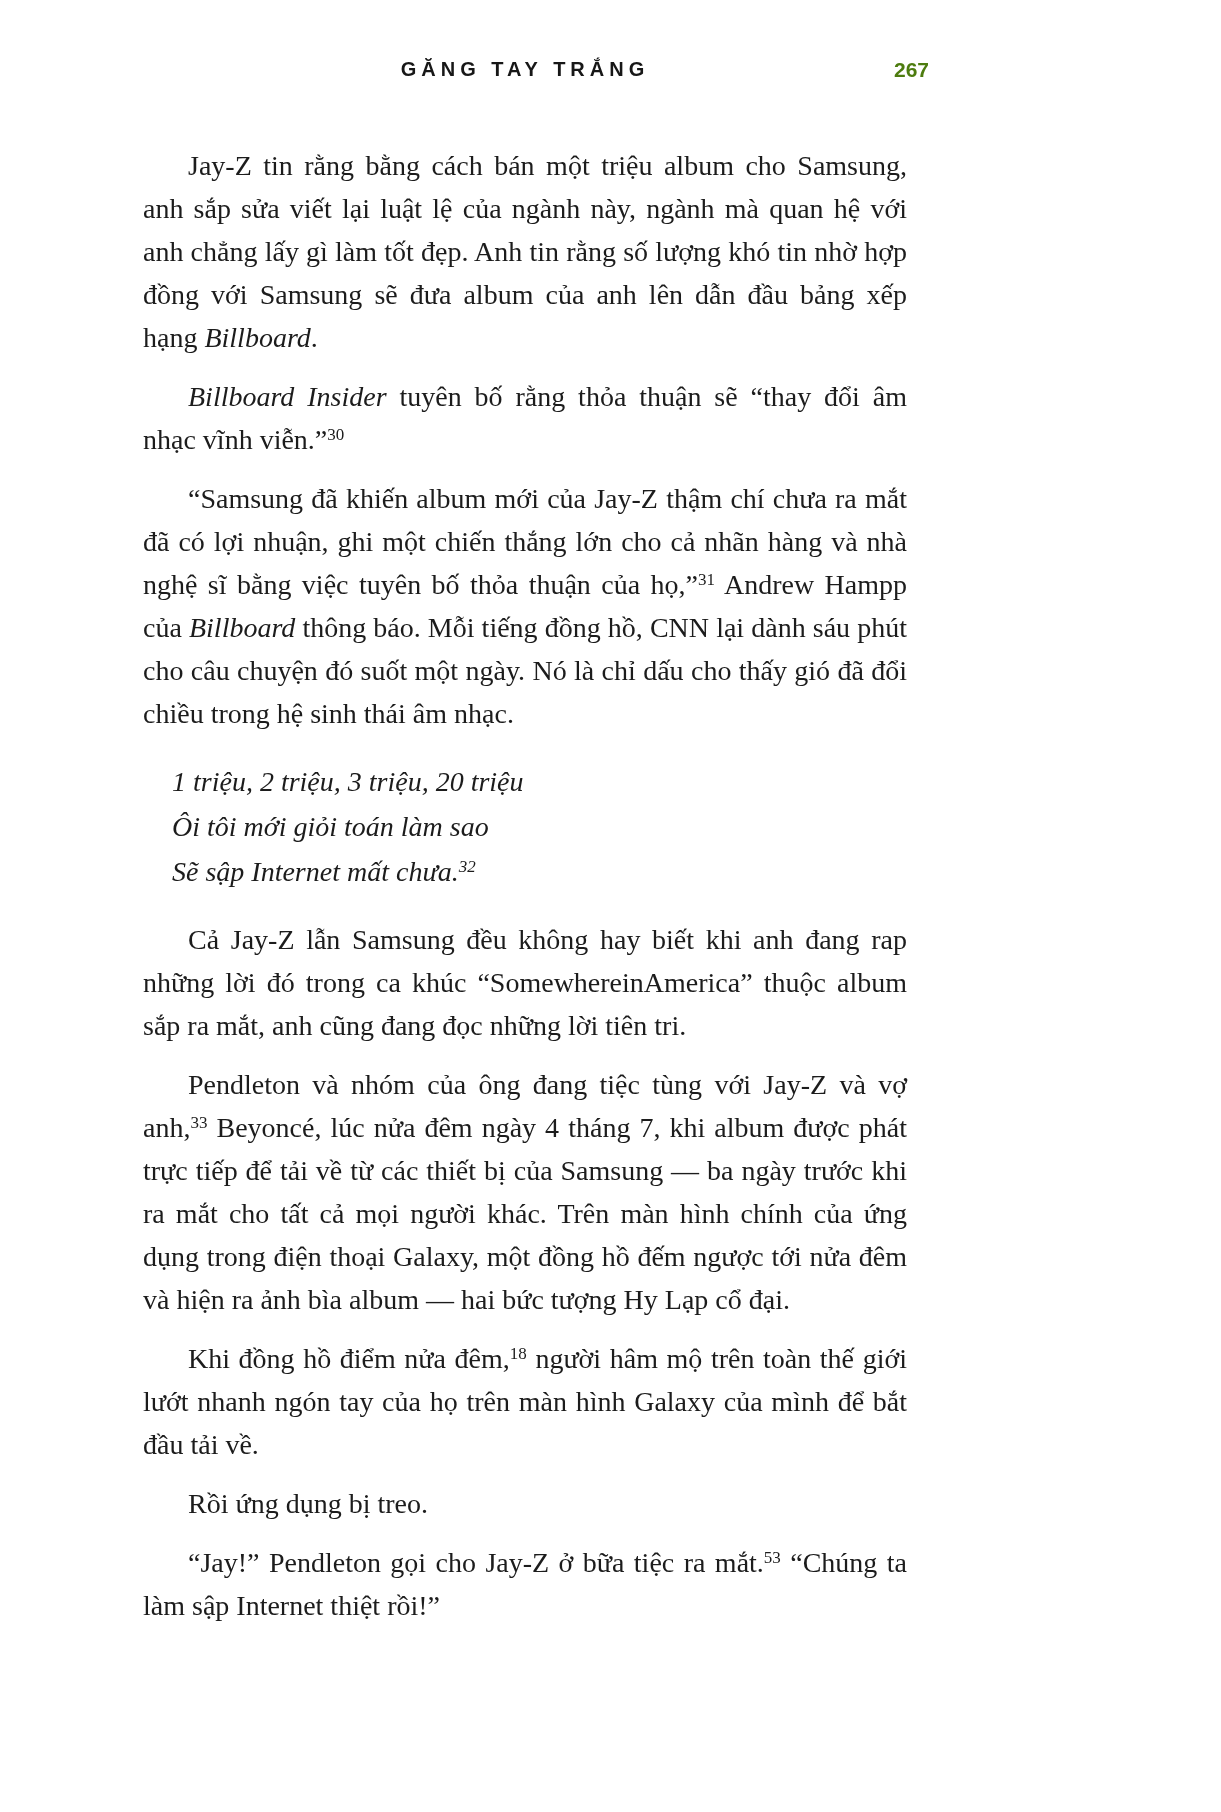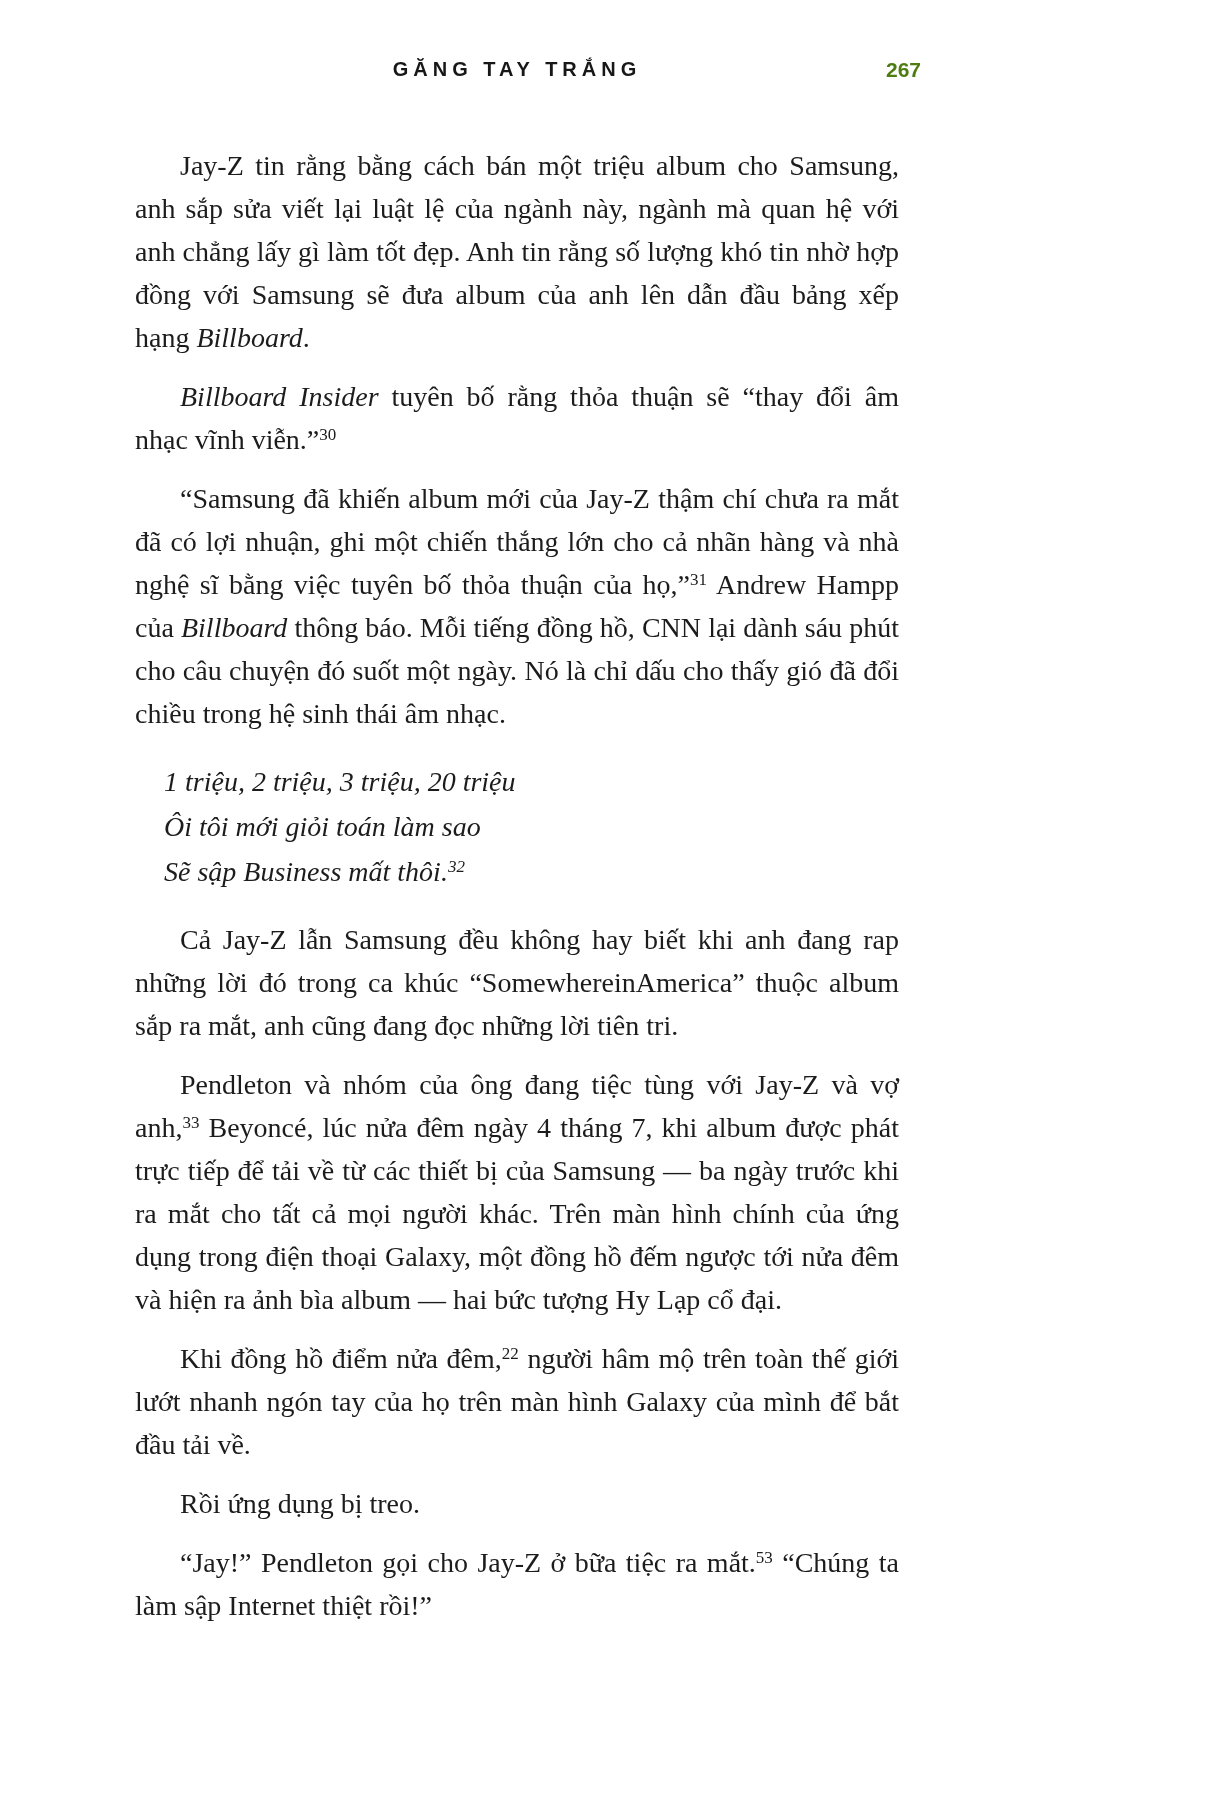--- a/index.html
+++ b/index.html
@@ -10,21 +10,21 @@
   body {
     width: 1221px;
     height: 1812px;
     position: relative;
     font-family: "Liberation Serif", "DejaVu Serif", serif;
     color: #1c1c1c;
     -webkit-font-smoothing: antialiased;
   }
   .page {
     position: absolute;
-    left: 119px;
+    left: 127px;
     top: 58px;
     width: 796px;
   }
   .running-header {
     position: relative;
     height: 34px;
     margin-bottom: 52px;
   }
   .running-title {
     position: absolute;
@@ -82,21 +82,21 @@
     <div class="running-title">GĂNG TAY TRẮNG</div>
     <div class="page-number">267</div>
   </div>
   <main class="body-text">
       <p class="para"><span>Jay-Z tin rằng bằng cách bán một triệu album cho Samsung, anh sắp sửa viết lại luật lệ của ngành này, ngành mà quan hệ với anh chẳng lấy gì làm tốt đẹp. Anh tin rằng số lượng khó tin nhờ hợp đồng với Samsung sẽ đưa album của anh lên dẫn đầu bảng xếp hạng </span><span class="italic">Billboard</span><span>.</span></p>
       <p class="para"><span class="italic">Billboard Insider</span><span> tuyên bố rằng thỏa thuận sẽ “thay đổi âm nhạc vĩnh viễn.”</span><sup>30</sup></p>
       <p class="para"><span>“Samsung đã khiến album mới của Jay-Z thậm chí chưa ra mắt đã có lợi nhuận, ghi một chiến thắng lớn cho cả nhãn hàng và nhà nghệ sĩ bằng việc tuyên bố thỏa thuận của họ,”</span><sup>31</sup><span> Andrew Hampp của </span><span class="italic">Billboard</span><span> thông báo. Mỗi tiếng đồng hồ, CNN lại dành sáu phút cho câu chuyện đó suốt một ngày. Nó là chỉ dấu cho thấy gió đã đổi chiều trong hệ sinh thái âm nhạc.</span></p>
       <div class="verse">
         <div class="verse-line"><span class="italic">1 triệu, 2 triệu, 3 triệu, 20 triệu</span></div>
         <div class="verse-line"><span class="italic">Ôi tôi mới giỏi toán làm sao</span></div>
-        <div class="verse-line"><span class="italic">Sẽ sập Business mất thôi.</span><sup>32</sup></div>
+        <div class="verse-line"><span class="italic">Sẽ sập Internet mất chưa.</span><sup>32</sup></div>
       </div>
       <p class="para"><span>Cả Jay-Z lẫn Samsung đều không hay biết khi anh đang rap những lời đó trong ca khúc “SomewhereinAmerica” thuộc album sắp ra mắt, anh cũng đang đọc những lời tiên tri.</span></p>
       <p class="para"><span>Pendleton và nhóm của ông đang tiệc tùng với Jay-Z và vợ anh,</span><sup>33</sup><span> Beyoncé, lúc nửa đêm ngày 4 tháng 7, khi album được phát trực tiếp để tải về từ các thiết bị của Samsung — ba ngày trước khi ra mắt cho tất cả mọi người khác. Trên màn hình chính của ứng dụng trong điện thoại Galaxy, một đồng hồ đếm ngược tới nửa đêm và hiện ra ảnh bìa album — hai bức tượng Hy Lạp cổ đại.</span></p>
-      <p class="para"><span>Khi đồng hồ điểm nửa đêm,</span><sup>22</sup><span> người hâm mộ trên toàn thế giới lướt nhanh ngón tay của họ trên màn hình Galaxy của mình để bắt đầu tải về.</span></p>
+      <p class="para"><span>Khi đồng hồ điểm nửa đêm,</span><sup>18</sup><span> người hâm mộ trên toàn thế giới lướt nhanh ngón tay của họ trên màn hình Galaxy của mình để bắt đầu tải về.</span></p>
       <p class="para"><span>Rồi ứng dụng bị treo.</span></p>
       <p class="para"><span>“Jay!” Pendleton gọi cho Jay-Z ở bữa tiệc ra mắt.</span><sup>53</sup><span> “Chúng ta làm sập Internet thiệt rồi!”</span></p>
     </main>
 </div>
 
 </body></html>

